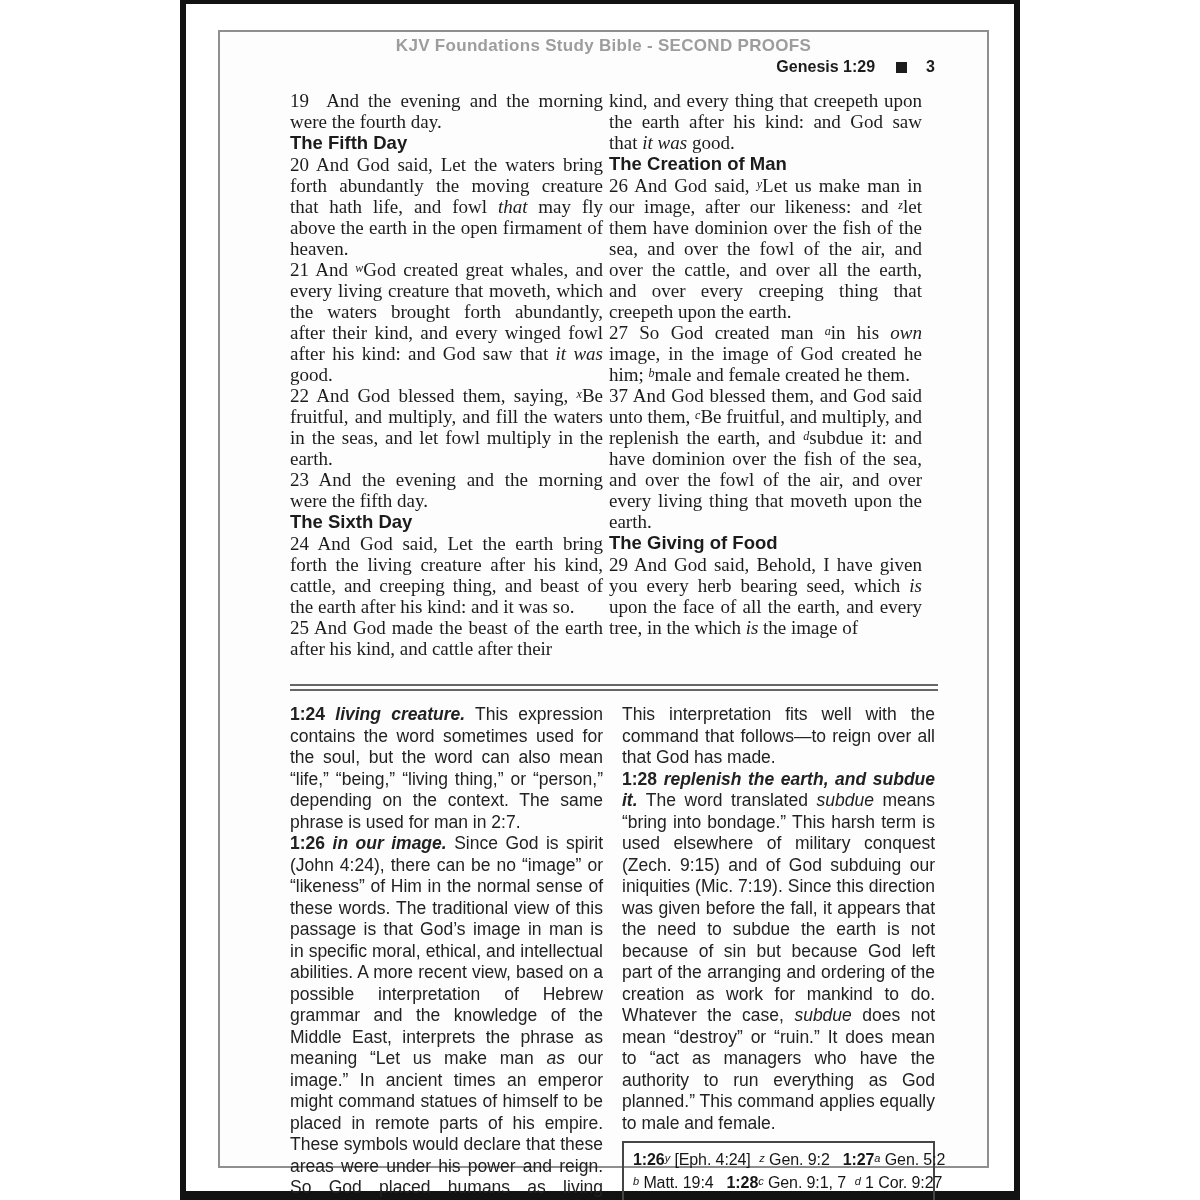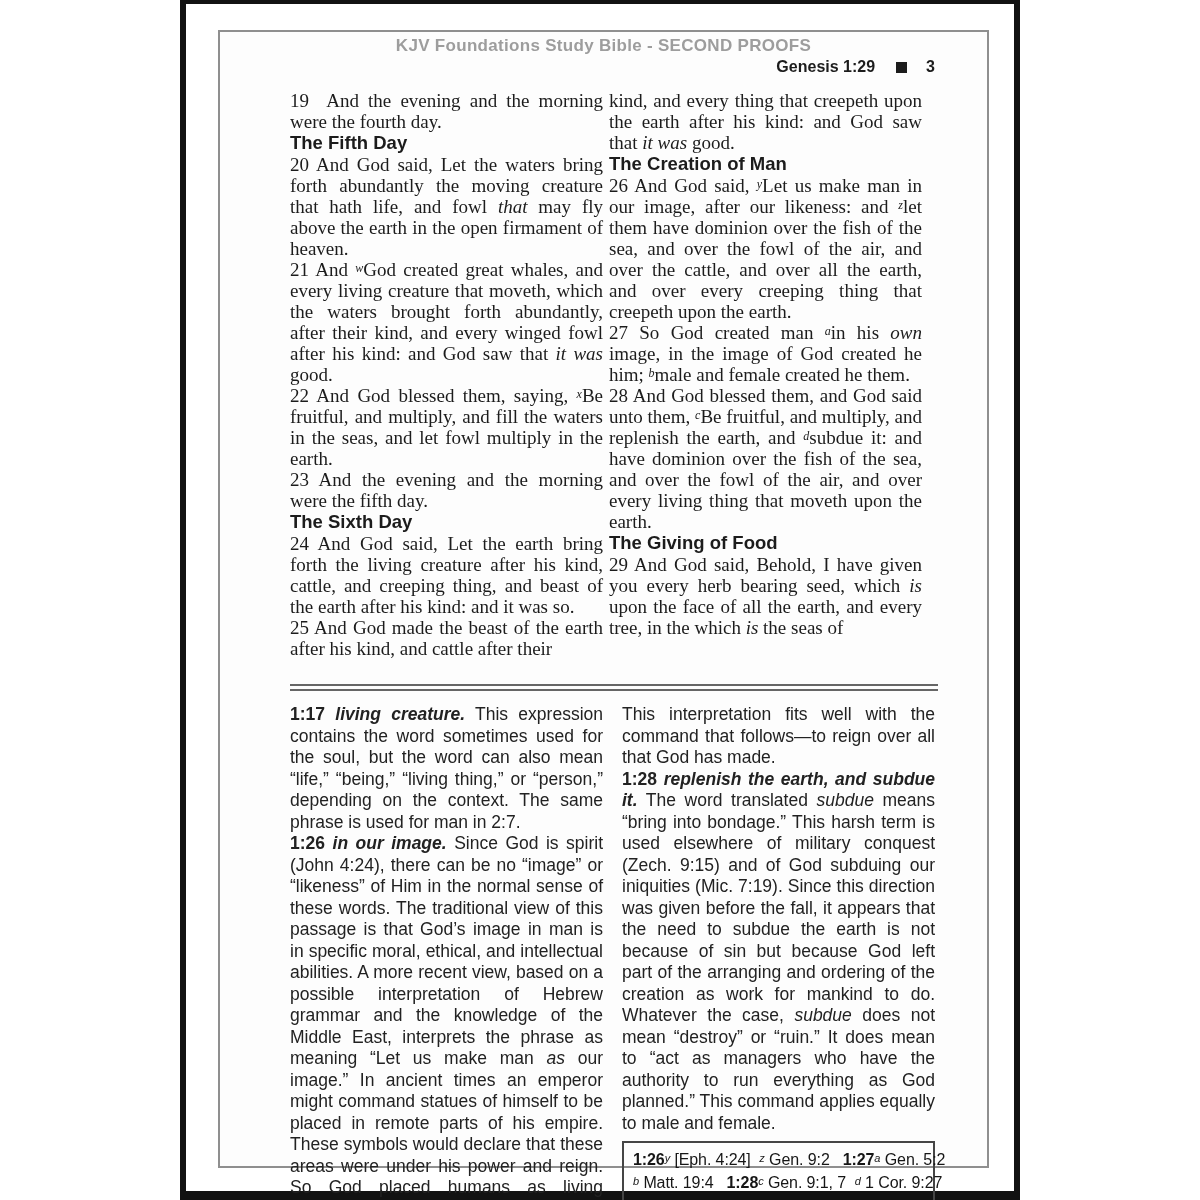--- a/index.html
+++ b/index.html
@@ -95,31 +95,31 @@
         <div class="block-p"><span>23 And the evening and the morning were the fifth day.</span></div>
         <div class="block-h">The Sixth Day</div>
         <div class="block-p"><span>24 And God said, Let the earth bring forth the living creature after his kind, cattle, and creeping thing, and beast of the earth after his kind: and it was so.</span></div>
         <div class="block-p"><span>25 And God made the beast of the earth after his kind, and cattle after their</span></div>
       </div>
     <div class="col">
         <div class="block-p"><span>kind, and every thing that creepeth upon the earth after his kind: and God saw that </span><em>it was</em><span> good.</span></div>
         <div class="block-h">The Creation of Man</div>
         <div class="block-p"><span>26 And God said, </span><sup class="ref">y</sup><span>Let us make man in our image, after our likeness: and </span><sup class="ref">z</sup><span>let them have dominion over the fish of the sea, and over the fowl of the air, and over the cattle, and over all the earth, and over every creeping thing that creepeth upon the earth.</span></div>
         <div class="block-p"><span>27 So God created man </span><sup class="ref">a</sup><span>in his </span><em>own</em><span> image, in the image of God created he him; </span><sup class="ref">b</sup><span>male and female created he them.</span></div>
-        <div class="block-p"><span>28 And God blessed them, and God said unto them, </span><sup class="ref">c</sup><span>Be fruitful, and multiply, and replenish the earth, and </span><sup class="ref">d</sup><span>subdue it: and have dominion over the fish of the sea, and over the fowl of the air, and over every living thing that moveth upon the earth.</span></div>
+        <div class="block-p"><span>37 And God blessed them, and God said unto them, </span><sup class="ref">c</sup><span>Be fruitful, and multiply, and replenish the earth, and </span><sup class="ref">d</sup><span>subdue it: and have dominion over the fish of the sea, and over the fowl of the air, and over every living thing that moveth upon the earth.</span></div>
         <div class="block-h">The Giving of Food</div>
-        <div class="block-p"><span>29 And God said, Behold, I have given you every herb bearing seed, which </span><em>is</em><span> upon the face of all the earth, and every tree, in the which </span><em>is</em><span> the seas of</span></div>
+        <div class="block-p"><span>29 And God said, Behold, I have given you every herb bearing seed, which </span><em>is</em><span> upon the face of all the earth, and every tree, in the which </span><em>is</em><span> the image of</span></div>
       </div>
   </div>
 
   <div class="divider"></div>
 
   <div class="notes">
     <div class="col">
-        <div class="block-p"><strong>1:17 </strong><strong class="it">living creature.</strong><span> This expression contains the word sometimes used for the soul, but the word can also mean “life,” “being,” “living thing,” or “person,” depending on the context. The same phrase is used for man in 2:7.</span></div>
+        <div class="block-p"><strong>1:24 </strong><strong class="it">living creature.</strong><span> This expression contains the word sometimes used for the soul, but the word can also mean “life,” “being,” “living thing,” or “person,” depending on the context. The same phrase is used for man in 2:7.</span></div>
         <div class="block-p"><strong>1:26 </strong><strong class="it">in our image.</strong><span> Since God is spirit (John 4:24), there can be no “image” or “likeness” of Him in the normal sense of these words. The traditional view of this passage is that God’s image in man is in specific moral, ethical, and intellectual abilities. A more recent view, based on a possible interpretation of Hebrew grammar and the knowledge of the Middle East, interprets the phrase as meaning “Let us make man </span><em>as</em><span> our image.” In ancient times an emperor might command statues of himself to be placed in remote parts of his empire. These symbols would declare that these areas were under his power and reign. So God placed humans as living symbols of Himself on earth to represent His reign.</span></div>
       </div>
     <div class="col">
       <div>
           <div class="block-p"><span>This interpretation fits well with the command that follows—to reign over all that God has made.</span></div>
           <div class="block-p"><strong>1:28 </strong><strong class="it">replenish the earth, and subdue it.</strong><span> The word translated </span><em>subdue</em><span> means “bring into bondage.” This harsh term is used elsewhere of military conquest (Zech. 9:15) and of God subduing our iniquities (Mic. 7:19). Since this direction was given before the fall, it appears that the need to subdue the earth is not because of sin but because God left part of the arranging and ordering of the creation as work for mankind to do. Whatever the case, </span><em>subdue</em><span> does not mean “destroy” or “ruin.” It does mean to “act as managers who have the authority to run everything as God planned.” This command applies equally to male and female.</span></div>
         </div>
       <div class="refbox">
         <div class="refline"><strong>1:26</strong><sup class="ref">y</sup><span>&nbsp;[Eph. 4:24]&nbsp;&nbsp;</span><sup class="ref">z</sup><span>&nbsp;Gen. 9:2&nbsp;&nbsp;&nbsp;</span><strong>1:27</strong><sup class="ref">a</sup><span>&nbsp;Gen. 5:2</span></div>
         <div class="refline"><sup class="ref">b</sup><span>&nbsp;Matt. 19:4&nbsp;&nbsp;&nbsp;</span><strong>1:28</strong><sup class="ref">c</sup><span>&nbsp;Gen. 9:1, 7&nbsp;&nbsp;</span><sup class="ref">d</sup><span>&nbsp;1 Cor. 9:27</span></div>

